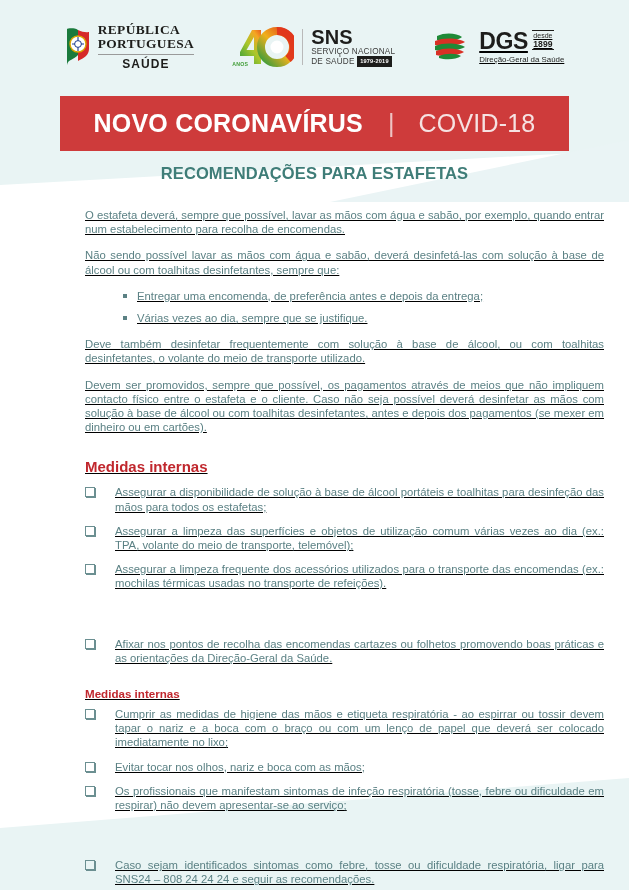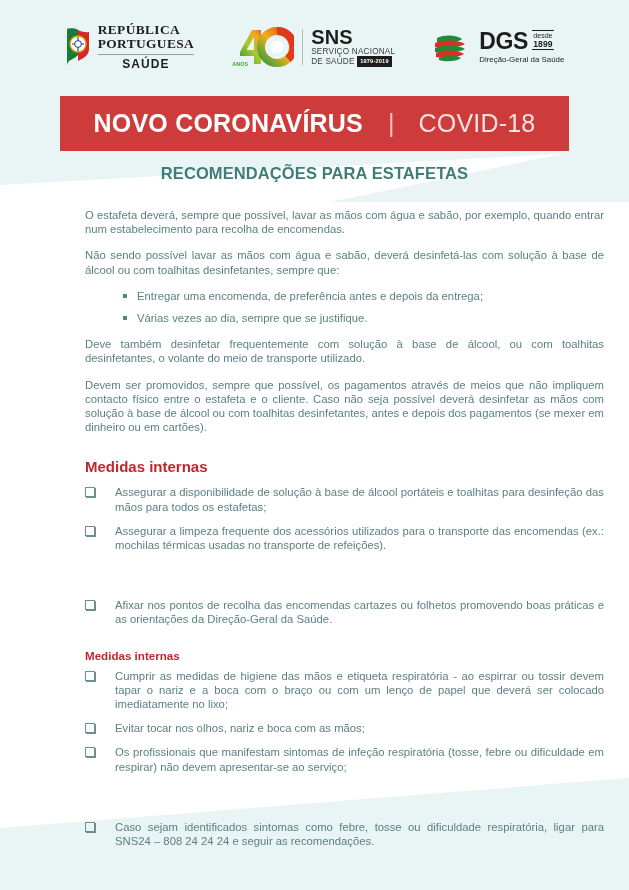--- a/index.html
+++ b/index.html
@@ -128,21 +128,21 @@
     background: #1d1d1b;
     color: #fff;
     font-size: 5.6px;
     font-weight: 700;
     padding: 1px 3px;
     letter-spacing: .2px;
     vertical-align: 1px;
   }
 
   
-  .dgs-wrap { display:flex; align-items:flex-end; gap:10px; }
+  .dgs-wrap { display:flex; align-items:flex-start; gap:10px;text-decoration:underline; }
   .dgs-globe { width: 38px; height: 33px; }
   .dgs-text { display:flex; flex-direction:column; }
   .dgs-row { display:flex; align-items: flex-start; gap:4px; }
   .dgs-big {
     font-family: "Liberation Sans", sans-serif;
     font-weight: 700;
     font-size: 23px;
     color: #1d1d1b;
     line-height: 23px;
     letter-spacing: -.4px;
@@ -201,20 +201,21 @@
     font-weight: 700;
     font-size: 16.5px;
     letter-spacing: .1px;
     margin-top: 13px;
   }
 
   
   .body {
     padding: 0 25px 0 85px;
     margin-top: 25px;
+    text-decoration: underline;
   }
   p.para {
     color: #5b8184;
     font-size: 11.3px;
     line-height: 14.2px;
     text-align: justify;
     margin: 0 0 12px 0;
   }
   ul.sqlist {
     list-style: none;
@@ -386,21 +387,21 @@
         <li>Várias vezes ao dia, sempre que se justifique.</li>
       </ul>
 
       <p class="para">Deve também desinfetar frequentemente com solução à base de álcool, ou com toalhitas desinfetantes, o volante do meio de transporte utilizado.</p>
       <p class="para">Devem ser promovidos, sempre que possível, os pagamentos através de meios que não impliquem contacto físico entre o estafeta e o cliente. Caso não seja possível deverá desinfetar as mãos com solução à base de álcool ou com toalhitas desinfetantes, antes e depois dos pagamentos (se mexer em dinheiro ou em cartões).</p>
 
       <h2 class="sec-head">Medidas internas</h2>
 
       <ul class="cklist">
         <li><span class="ckbox"></span><span>Assegurar a disponibilidade de solução à base de álcool portáteis e toalhitas para desinfeção das mãos para todos os estafetas;</span></li>
-        <li><span class="ckbox"></span></li>
+        <li><span class="ckbox"></span><span>Assegurar a limpeza das superfícies e objetos de utilização comum várias vezes ao dia (ex.: TPA, volante do meio de transporte, telemóvel);</span></li>
         <li><span class="ckbox"></span><span>Assegurar a limpeza frequente dos acessórios utilizados para o transporte das encomendas (ex.: mochilas térmicas usadas no transporte de refeições).</span></li>
         <li><span class="ckbox"></span><span>Afixar nos pontos de recolha das encomendas cartazes ou folhetos promovendo boas práticas e as orientações da Direção-Geral da Saúde.</span></li>
       </ul>
 
       <h2 class="sec-head small">Medidas internas</h2>
 
       <ul class="cklist">
         <li><span class="ckbox"></span><span>Cumprir as medidas de higiene das mãos e etiqueta respiratória - ao espirrar ou tossir devem tapar o nariz e a boca com o braço ou com um lenço de papel que deverá ser colocado imediatamente no lixo;</span></li>
         <li><span class="ckbox"></span><span>Evitar tocar nos olhos, nariz e boca com as mãos;</span></li>
         <li><span class="ckbox"></span><span>Os profissionais que manifestam sintomas de infeção respiratória (tosse, febre ou dificuldade em respirar) não devem apresentar-se ao serviço;</span></li>

